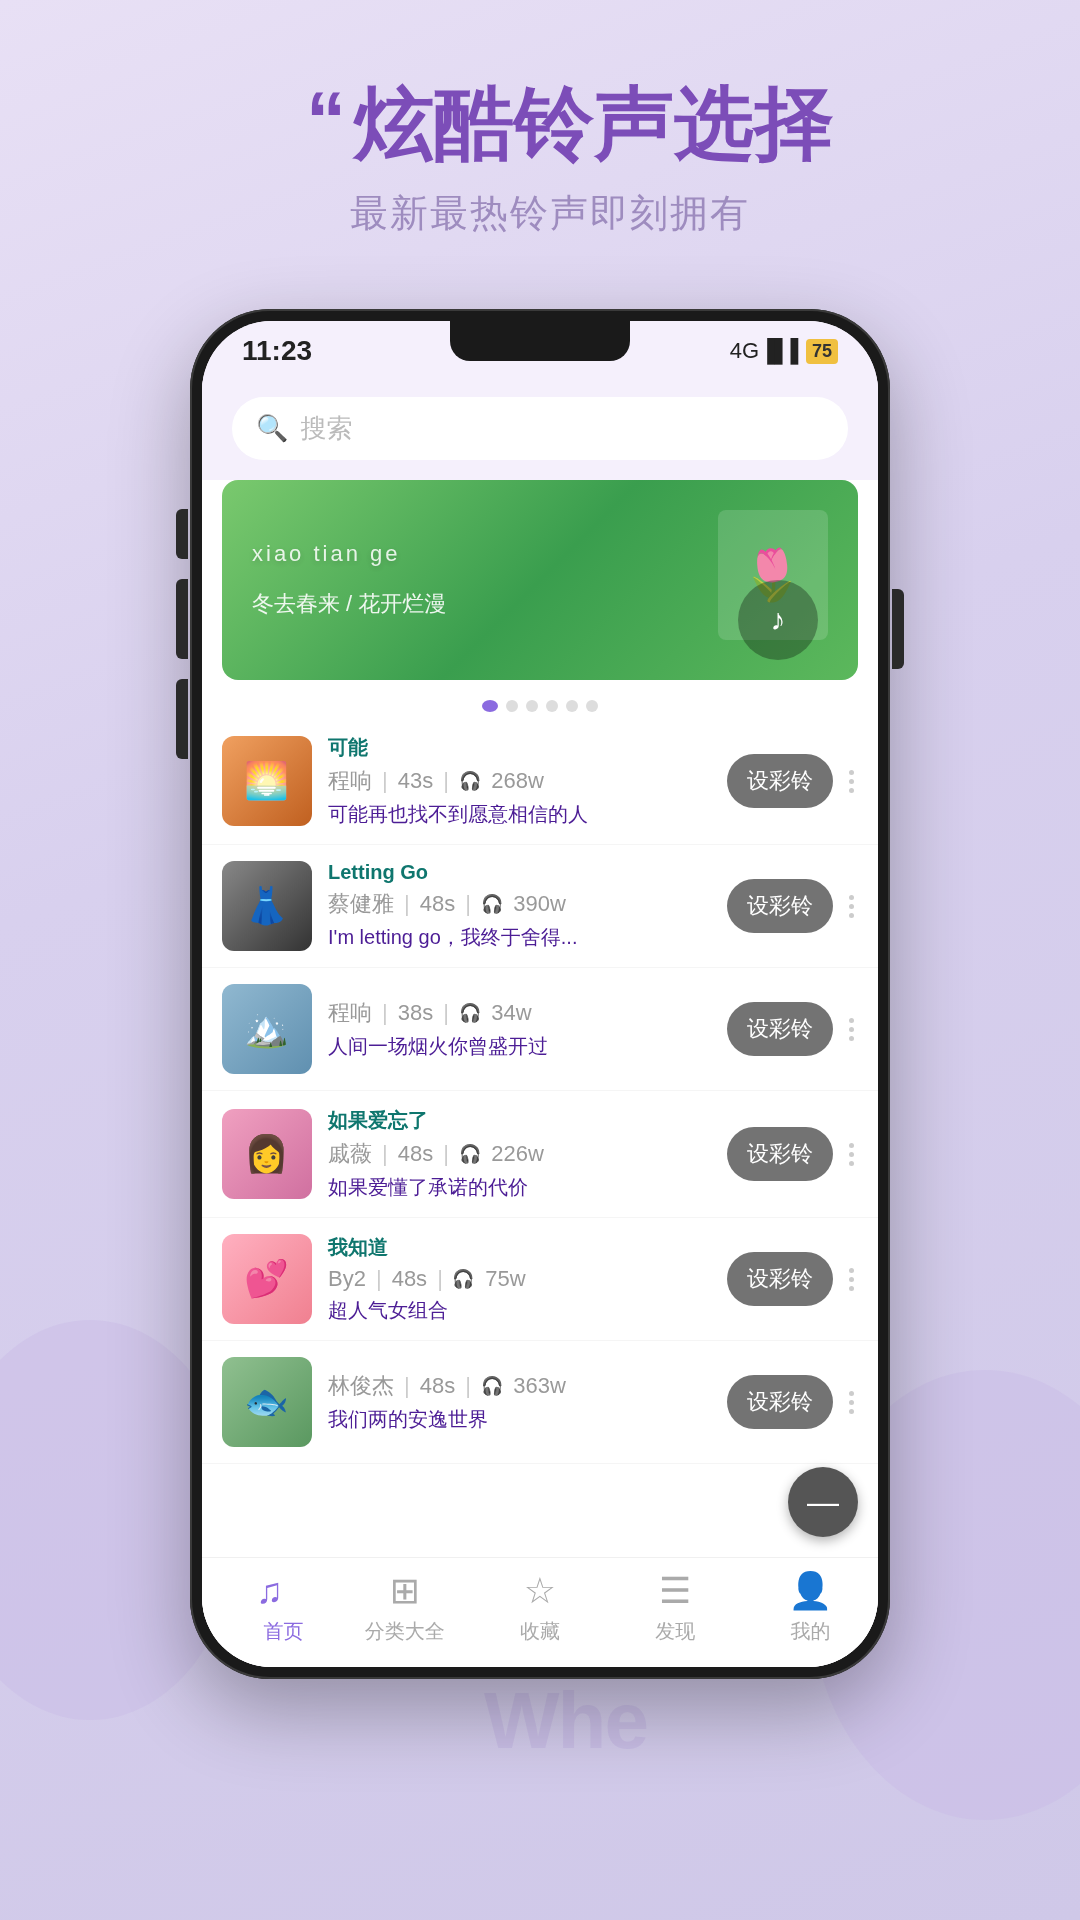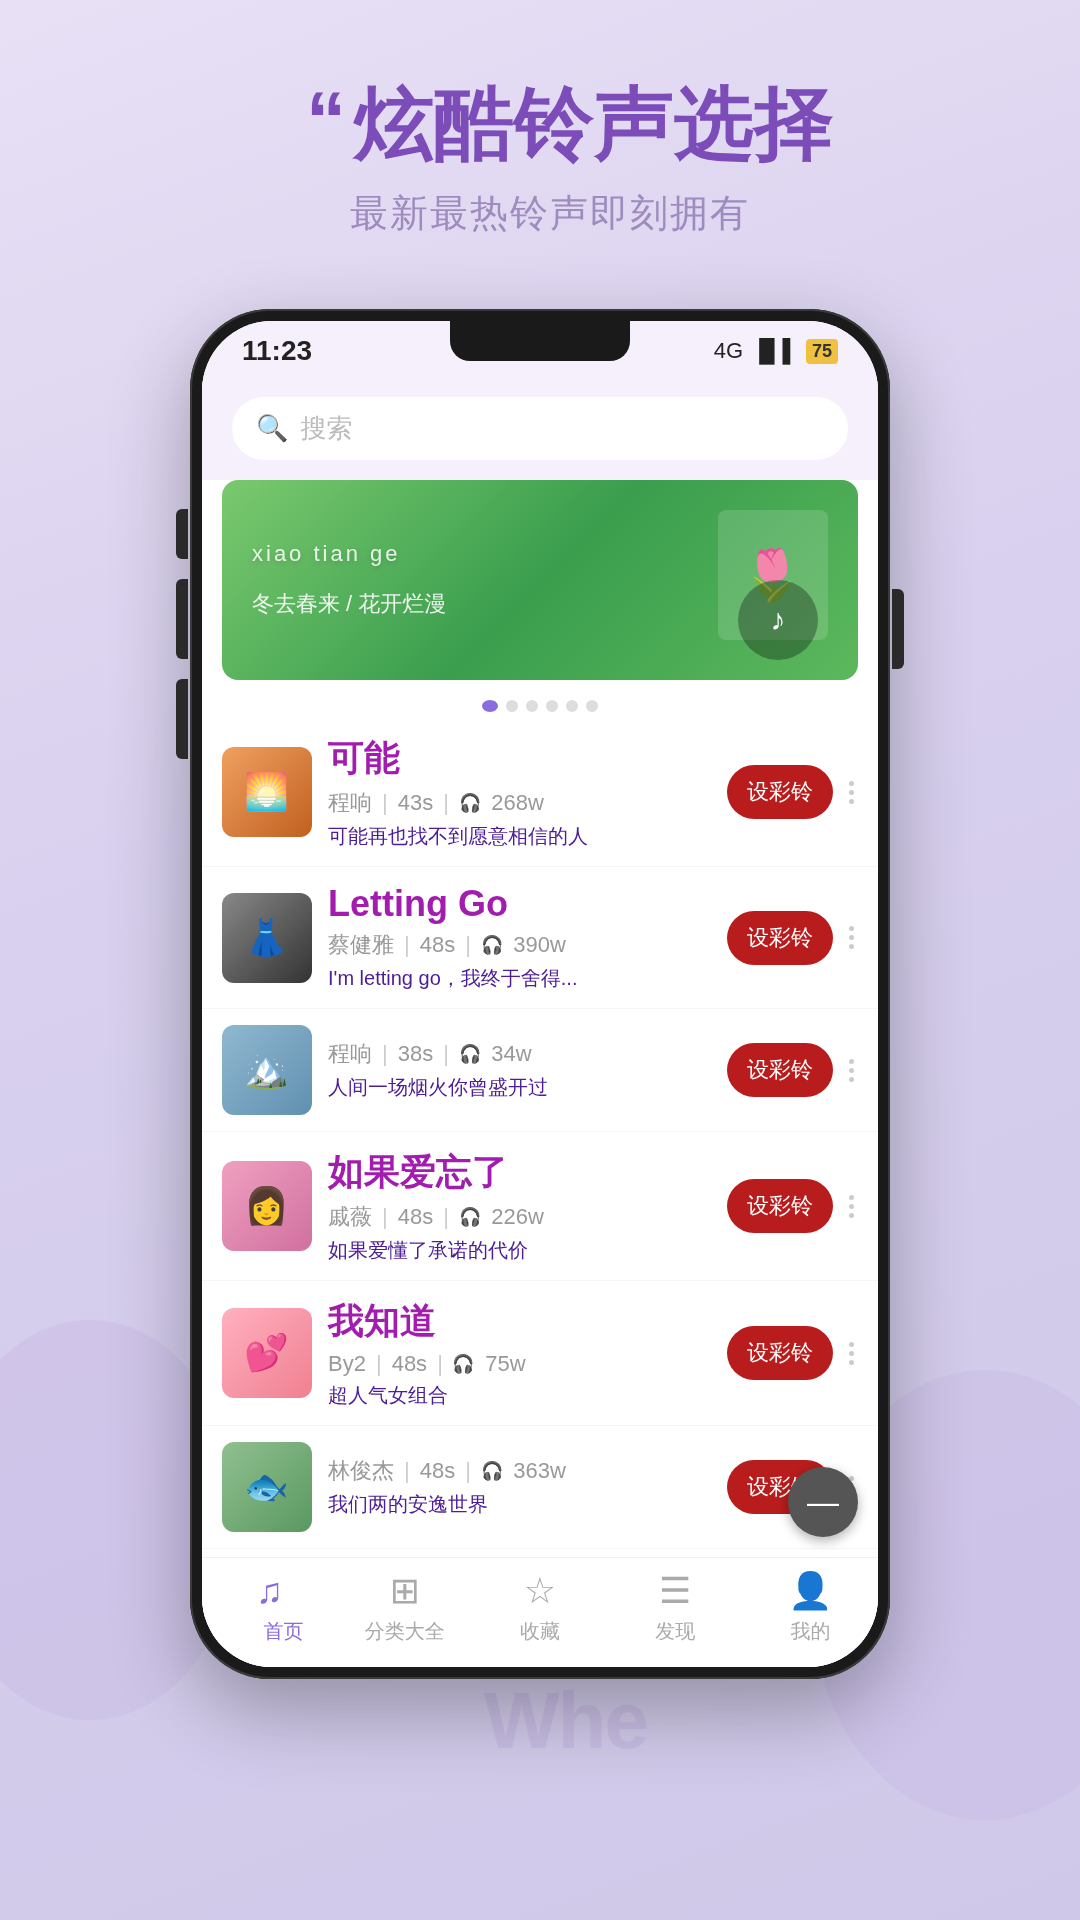--- a/index.html
+++ b/index.html
@@ -108,21 +108,20 @@
       background: #1a1a1a;
       border-radius: 0 0 20px 20px;
       position: absolute;
       left: 50%;
       transform: translateX(-50%);
       top: 0;
     }
     .status-icons {
       display: flex;
       align-items: center;
-      gap: 8px;
       font-size: 22px;
       color: #222;
     }
     .battery-badge {
       background: #f0c040;
       color: #333;
       font-size: 18px;
       font-weight: 700;
       padding: 2px 6px;
       border-radius: 4px;
@@ -231,23 +230,23 @@
     .thumb-3 { background: linear-gradient(135deg, #90b8d0 0%, #6090b0 100%); }
     .thumb-4 { background: linear-gradient(135deg, #f0a0c0 0%, #d070a0 100%); }
     .thumb-5 { background: linear-gradient(135deg, #ffb0c0 0%, #f08090 100%); }
     .thumb-6 { background: linear-gradient(135deg, #90c090 0%, #5a9860 100%); }
 
     .song-info {
       flex: 1;
       min-width: 0;
     }
     .song-title {
-      font-size: 36px;
+      font-size: 20px;
       font-weight: 600;
-      color: #a21caf;
+      color: #0f766e;
       margin-bottom: 5px;
     }
     .song-meta {
       font-size: 22px;
       color: #999;
       display: flex;
       align-items: center;
       gap: 10px;
       margin-bottom: 5px;
     }
@@ -260,21 +259,21 @@
       text-overflow: ellipsis;
     }
 
     .song-actions {
       display: flex;
       align-items: center;
       gap: 12px;
       flex-shrink: 0;
     }
     .btn-set-ring {
-      background: #b91c1c;
+      background: #737373;
       color: white;
       font-size: 22px;
       padding: 12px 20px;
       border-radius: 30px;
       white-space: nowrap;
       cursor: pointer;
     }
     .btn-more {
       color: #ccc;
       font-size: 30px;

